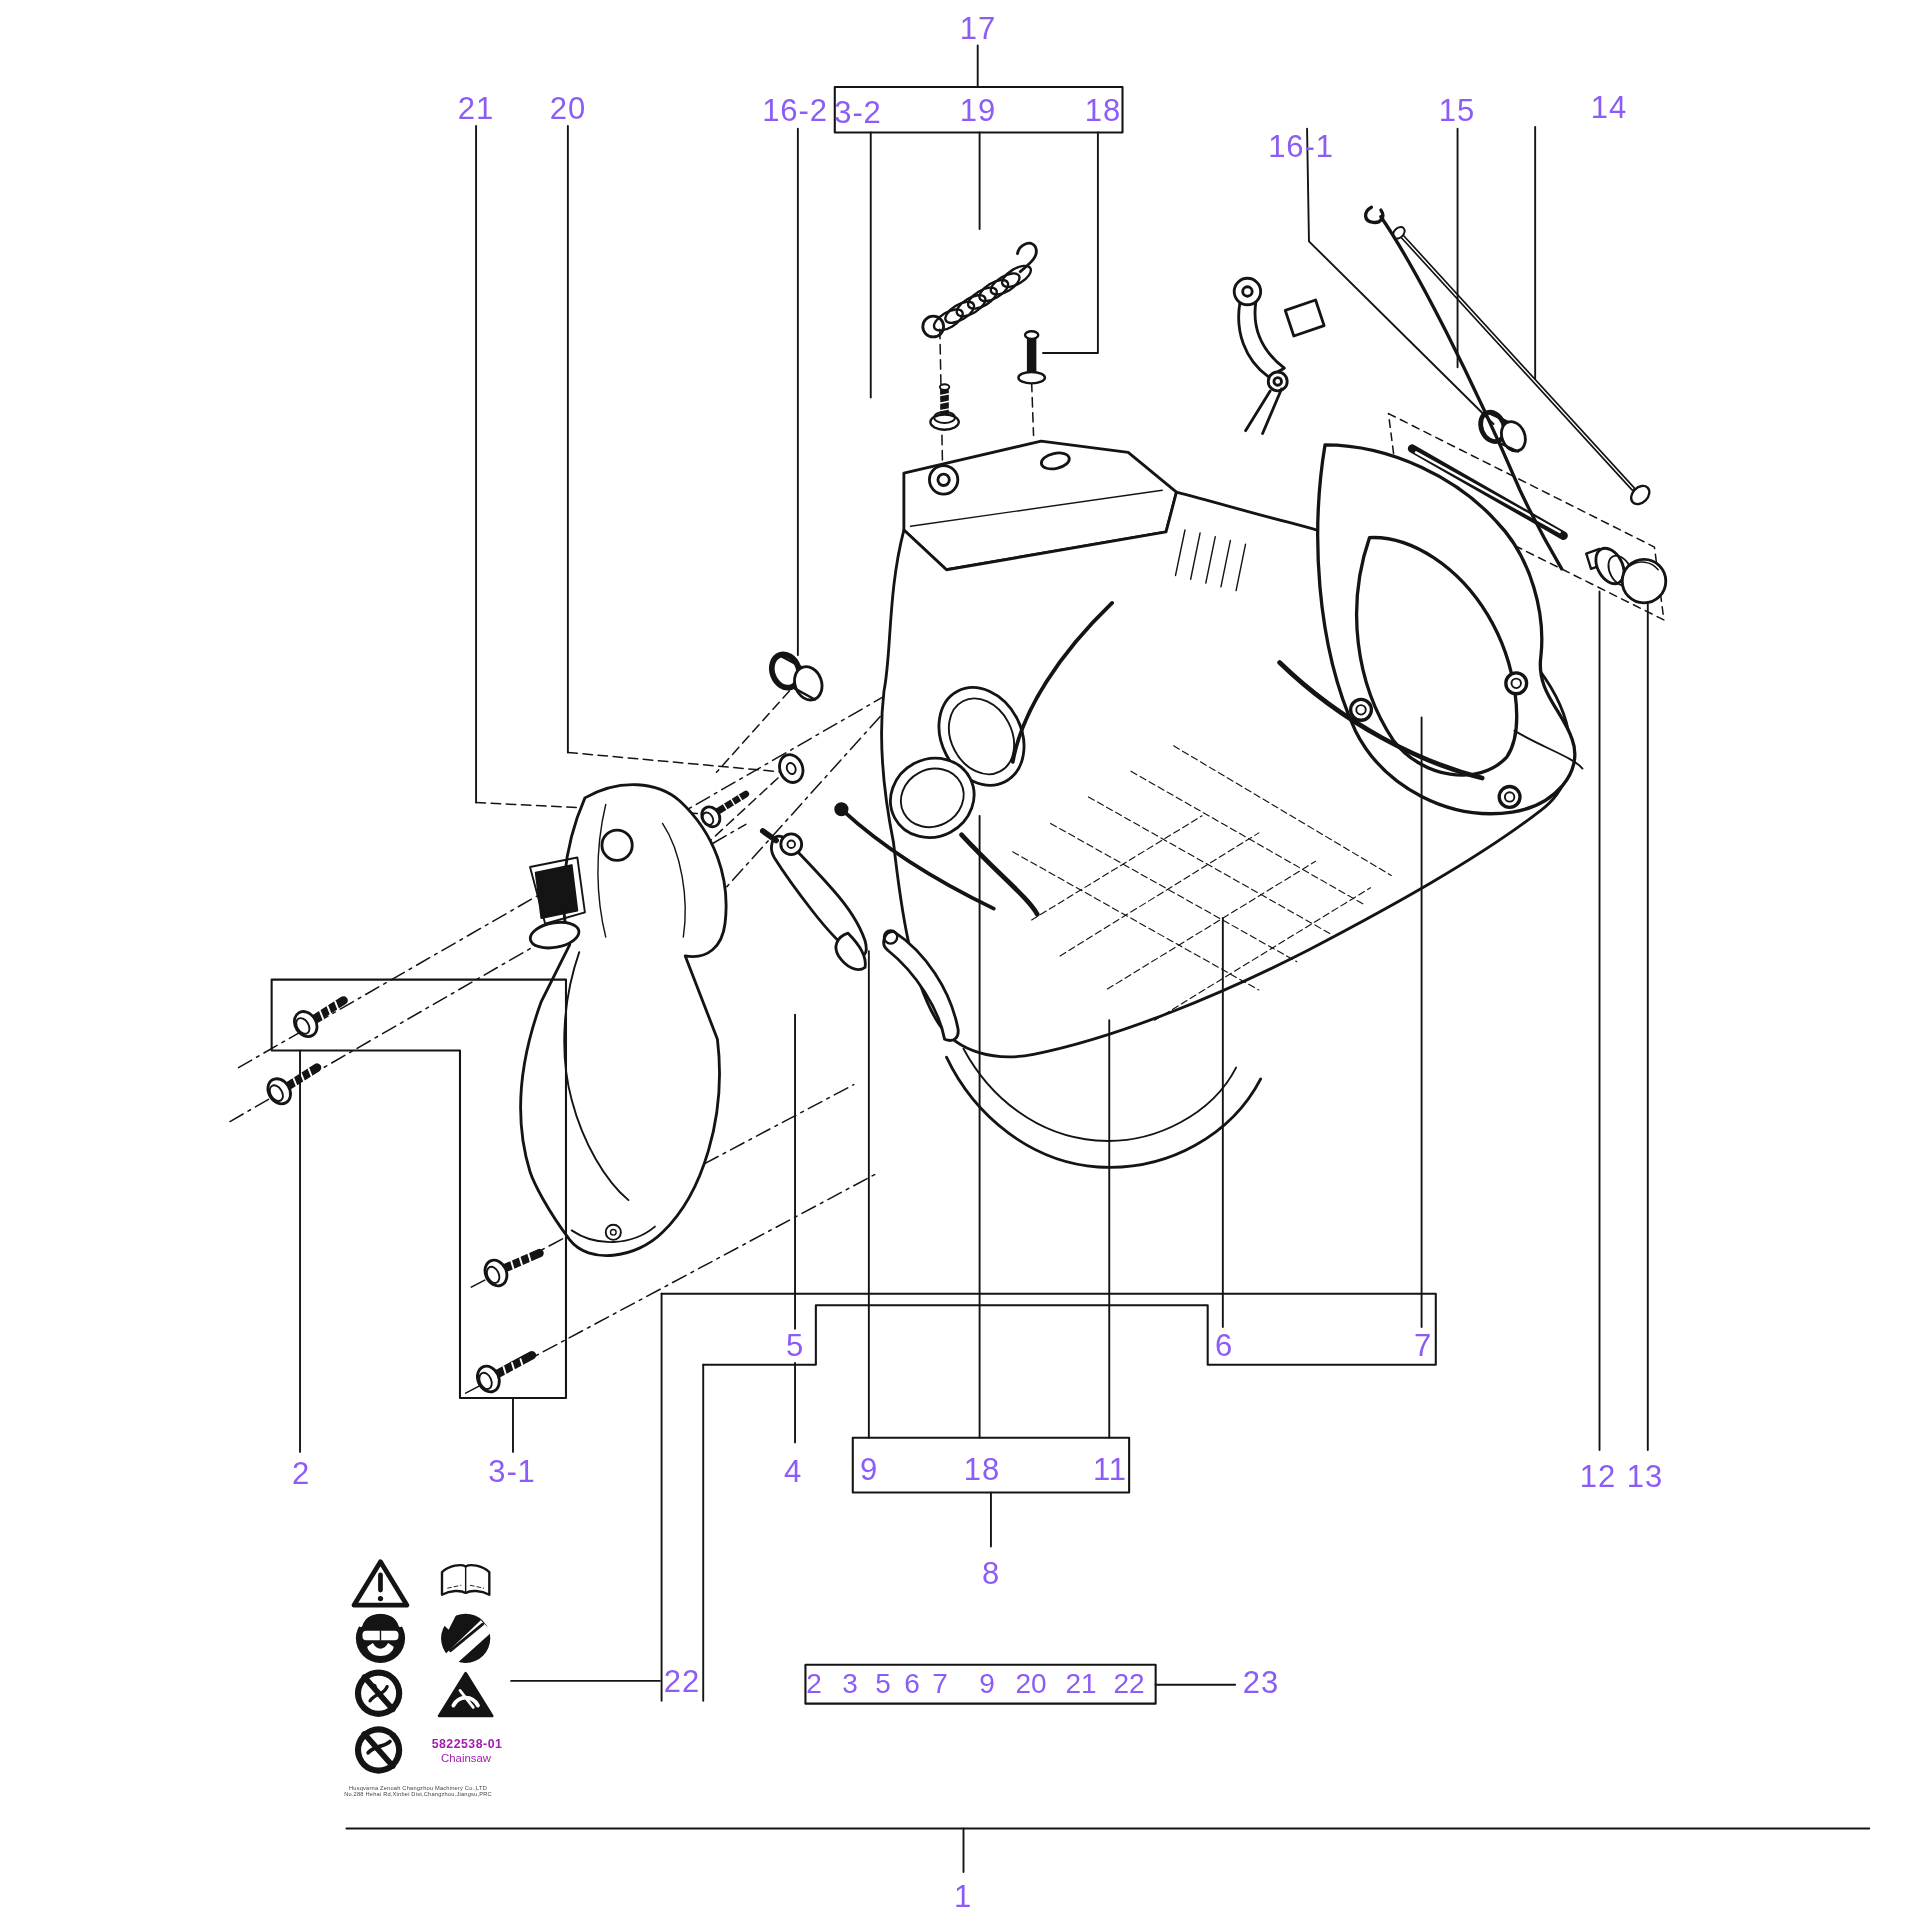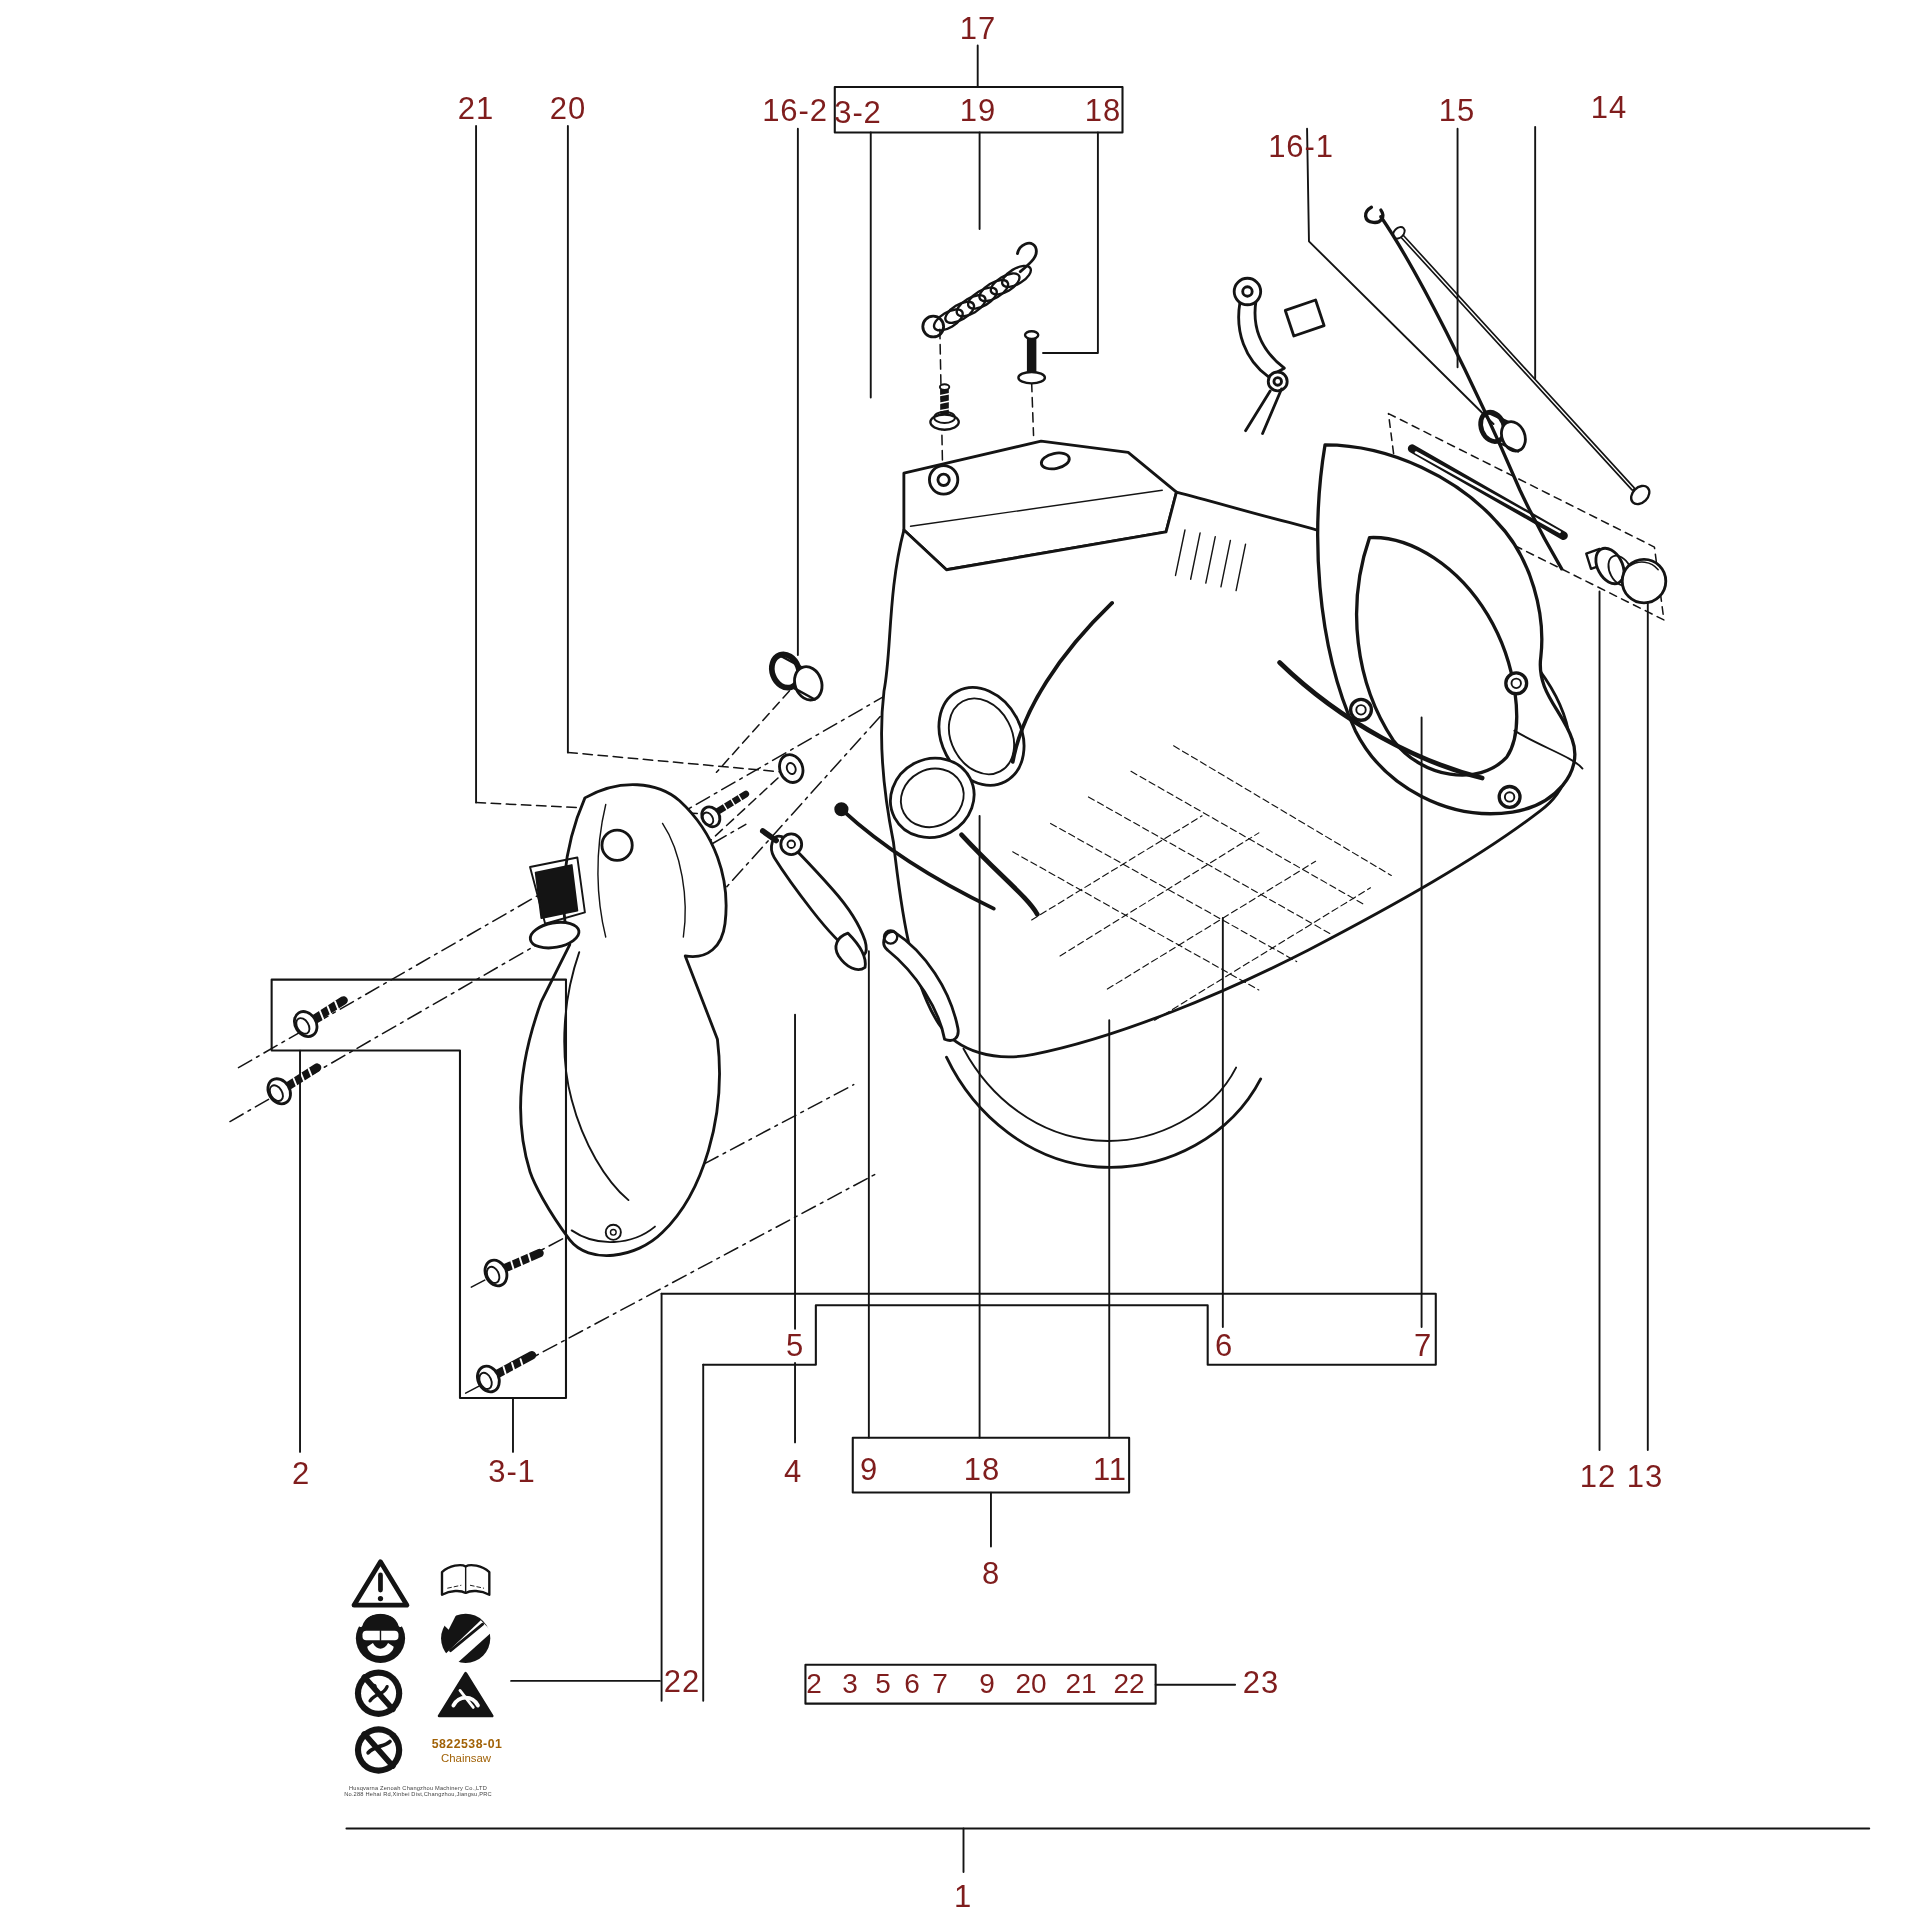--- a/index.html
+++ b/index.html
@@ -1,23 +1,23 @@
 <!DOCTYPE html>
 <html style="font-size:15px"><head>
 <meta charset="utf-8">
 <style>
   html,body{margin:0;padding:0;background:#fff;}
   .stage{position:relative;width:1927px;height:1927px;background:#fff;overflow:hidden;
          font-family:"Liberation Sans",sans-serif;}
   .stage svg{position:absolute;left:0;top:0;}
   #callout-layer{position:absolute;left:0;top:0;width:100%;height:100%;}
-  .callout{position:absolute;transform:translate(-50%,-50%);font-size:31px;color:#7f1d1d;
+  .callout{position:absolute;transform:translate(-50%,-50%);font-size:31px;color:#8b5cf6;
            white-space:nowrap;letter-spacing:0.9px;line-height:1;}
   .callout.small{font-size:28px;letter-spacing:0;}
-  .decal-text{position:absolute;transform:translate(-50%,-50%);color:#a16207;text-align:center;
+  .decal-text{position:absolute;transform:translate(-50%,-50%);color:#a21caf;text-align:center;
               white-space:nowrap;line-height:1;}
   .pn{font-size:12.3px;font-weight:bold;letter-spacing:0.5px;}
   .prod{font-size:11.4px;}
   .addr{font-size:5.7px;color:#444;letter-spacing:0.2px;}
 </style>
 </head>
 <body>
 
 <div class="stage">
 

